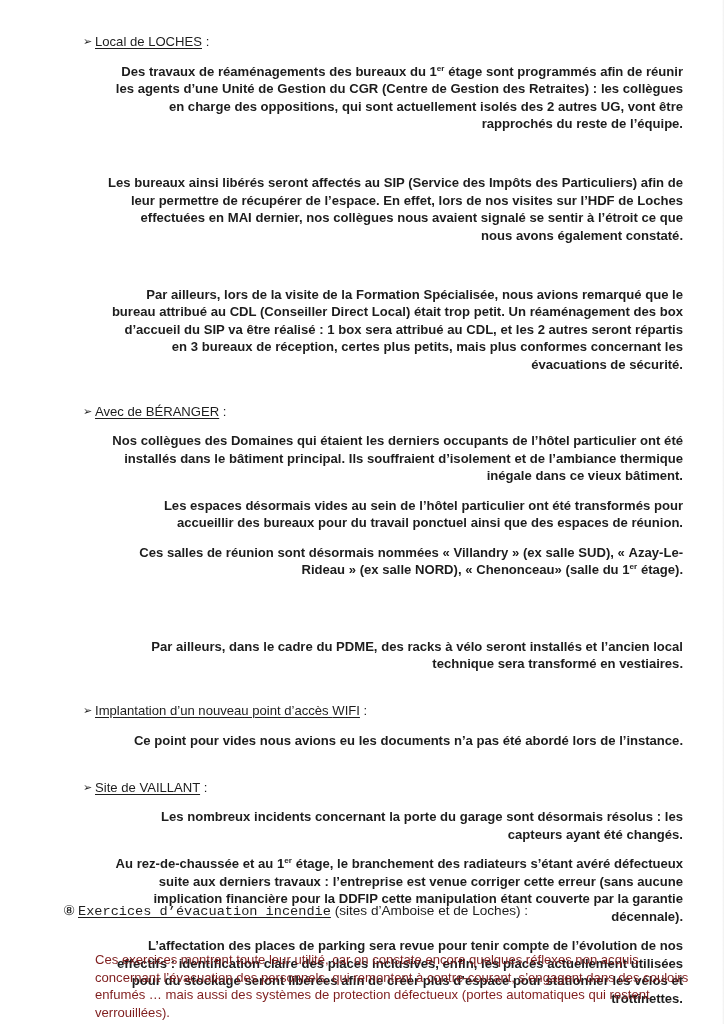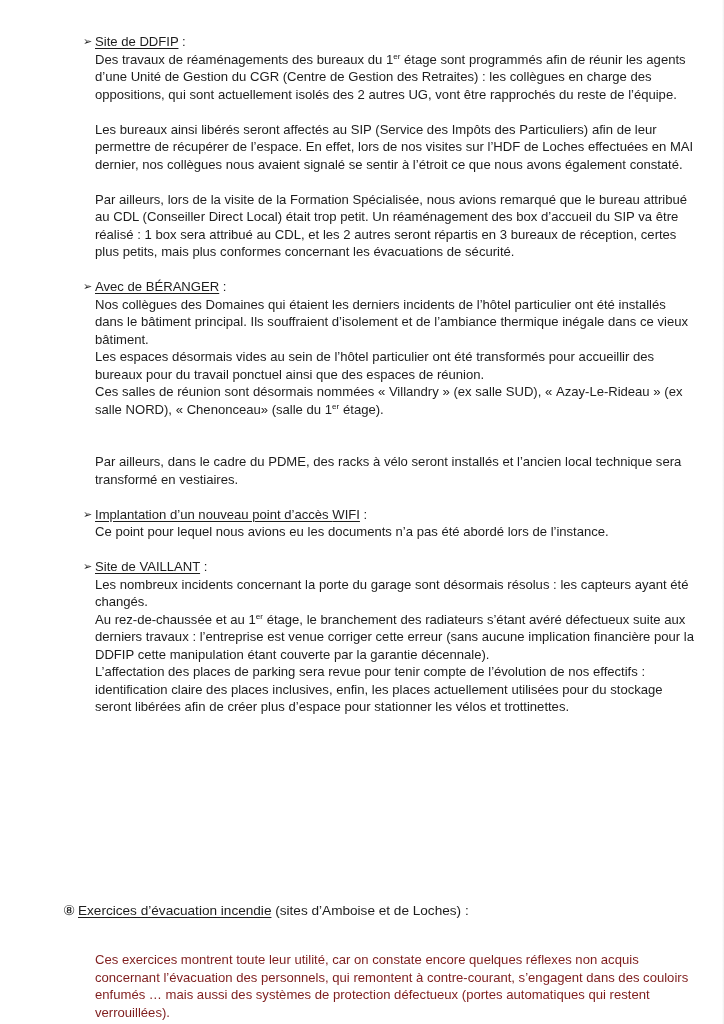--- a/index.html
+++ b/index.html
@@ -27,25 +27,26 @@
   }
   .content {
     position: absolute;
     left: 95px;
     top: 33px;
     width: 600px;
   }
   .para {
     font-size: 13.1px;
     line-height: 17.5px;
-    text-align: left;
-    margin: 0;
+    text-align: right;
+    margin: 12px;
     letter-spacing: -0.02px;
     word-spacing: 0.1px;
     color: #1d1d1d;
+    font-weight: bold;
   }
   .gap-blank {
     height: 17.5px;
   }
   
   .bullet-head {
     position: relative;
     font-size: 13.1px;
     line-height: 17.5px;
     margin: 0;
@@ -84,20 +85,21 @@
   }
   .numbered-section .circnum {
     display: inline-block;
     width: 15px;
     font-size: 13.6px;
   }
   .numbered-section .sec-title {
     text-decoration: underline;
     text-underline-offset: 1.5px;
     text-decoration-thickness: 1px;
+    font-family: Liberation Mono, monospace;
   }
   .final-para {
     position: absolute;
     left: 95px;
     top: 938px;
     width: 600px;
     font-size: 13.1px;
     line-height: 17.5px;
     color: #7f1d1d;
   }
@@ -112,54 +114,54 @@
   }
 </style>
 </head>
 <body>
 
 <div class="page">
 
   <div class="content">
 
     <div class="bullet-head">
-      <span class="arrow">➢</span><span class="u">Site de DDFIP</span><span> :</span>
+      <span class="arrow">➢</span><span class="u">Local de LOCHES</span><span> :</span>
     </div>
     <p class="para">Des travaux de réaménagements des bureaux du 1<sup class="ord">er</sup> étage sont programmés afin de réunir les agents d’une Unité de Gestion du CGR (Centre de Gestion des Retraites) : les collègues en charge des oppositions, qui sont actuellement isolés des 2 autres UG, vont être rapprochés du reste de l’équipe.</p>
 
     <div class="gap-blank"></div>
 
     <p class="para">Les bureaux ainsi libérés seront affectés au SIP (Service des Impôts des Particuliers) afin de leur permettre de récupérer de l’espace. En effet, lors de nos visites sur l’HDF de Loches effectuées en MAI dernier, nos collègues nous avaient signalé se sentir à l’étroit ce que nous avons également constaté.</p>
 
     <div class="gap-blank"></div>
 
     <p class="para">Par ailleurs, lors de la visite de la Formation Spécialisée, nous avions remarqué que le bureau attribué au CDL (Conseiller Direct Local) était trop petit. Un réaménagement des box d’accueil du SIP va être réalisé : 1 box sera attribué au CDL, et les 2 autres seront répartis en 3 bureaux de réception, certes plus petits, mais plus conformes concernant les évacuations de sécurité.</p>
 
     <div class="gap-blank"></div>
 
     <div class="bullet-head">
       <span class="arrow">➢</span><span class="u">Avec de BÉRANGER</span><span> :</span>
     </div>
-    <p class="para">Nos collègues des Domaines qui étaient les derniers incidents de l’hôtel particulier ont été installés dans le bâtiment principal. Ils souffraient d’isolement et de l’ambiance thermique inégale dans ce vieux bâtiment.</p>
+    <p class="para">Nos collègues des Domaines qui étaient les derniers occupants de l’hôtel particulier ont été installés dans le bâtiment principal. Ils souffraient d’isolement et de l’ambiance thermique inégale dans ce vieux bâtiment.</p>
     <p class="para">Les espaces désormais vides au sein de l’hôtel particulier ont été transformés pour accueillir des bureaux pour du travail ponctuel ainsi que des espaces de réunion.</p>
     <p class="para">Ces salles de réunion sont désormais nommées «&nbsp;Villandry&nbsp;» (ex salle SUD), «&nbsp;Azay-Le-Rideau&nbsp;» (ex salle NORD), «&nbsp;Chenonceau» (salle du 1<sup class="ord">er</sup> étage).</p>
 
     <div class="gap-blank"></div>
 
 
     <div class="gap-blank"></div>
 
     <p class="para">Par ailleurs, dans le cadre du PDME, des racks à vélo seront installés et l’ancien local technique sera transformé en vestiaires.</p>
 
     <div class="gap-blank"></div>
 
     <div class="bullet-head">
       <span class="arrow">➢</span><span class="u">Implantation d’un nouveau point d’accès <span class="b">WIFI</span></span><span> :</span>
     </div>
-    <p class="para">Ce point pour lequel nous avions eu les documents n’a pas été abordé lors de l’instance.</p>
+    <p class="para">Ce point pour vides nous avions eu les documents n’a pas été abordé lors de l’instance.</p>
 
     <div class="gap-blank"></div>
 
     <div class="bullet-head">
       <span class="arrow">➢</span><span class="u">Site de VAILLANT</span><span> :</span>
     </div>
     <p class="para">Les nombreux incidents concernant la porte du garage sont désormais résolus : les capteurs ayant été changés.</p>
     <p class="para">Au rez-de-chaussée et au 1<sup class="ord">er</sup> étage, le branchement des radiateurs s’étant avéré défectueux suite aux derniers travaux : l’entreprise est venue corriger cette erreur (sans aucune implication financière pour la DDFIP cette manipulation étant couverte par la garantie décennale).</p>
     <p class="para">L’affectation des places de parking sera revue pour tenir compte de l’évolution de nos effectifs : identification claire des places inclusives, enfin, les places actuellement utilisées pour du stockage seront libérées afin de créer plus d’espace pour stationner les vélos et trottinettes.</p>
 

